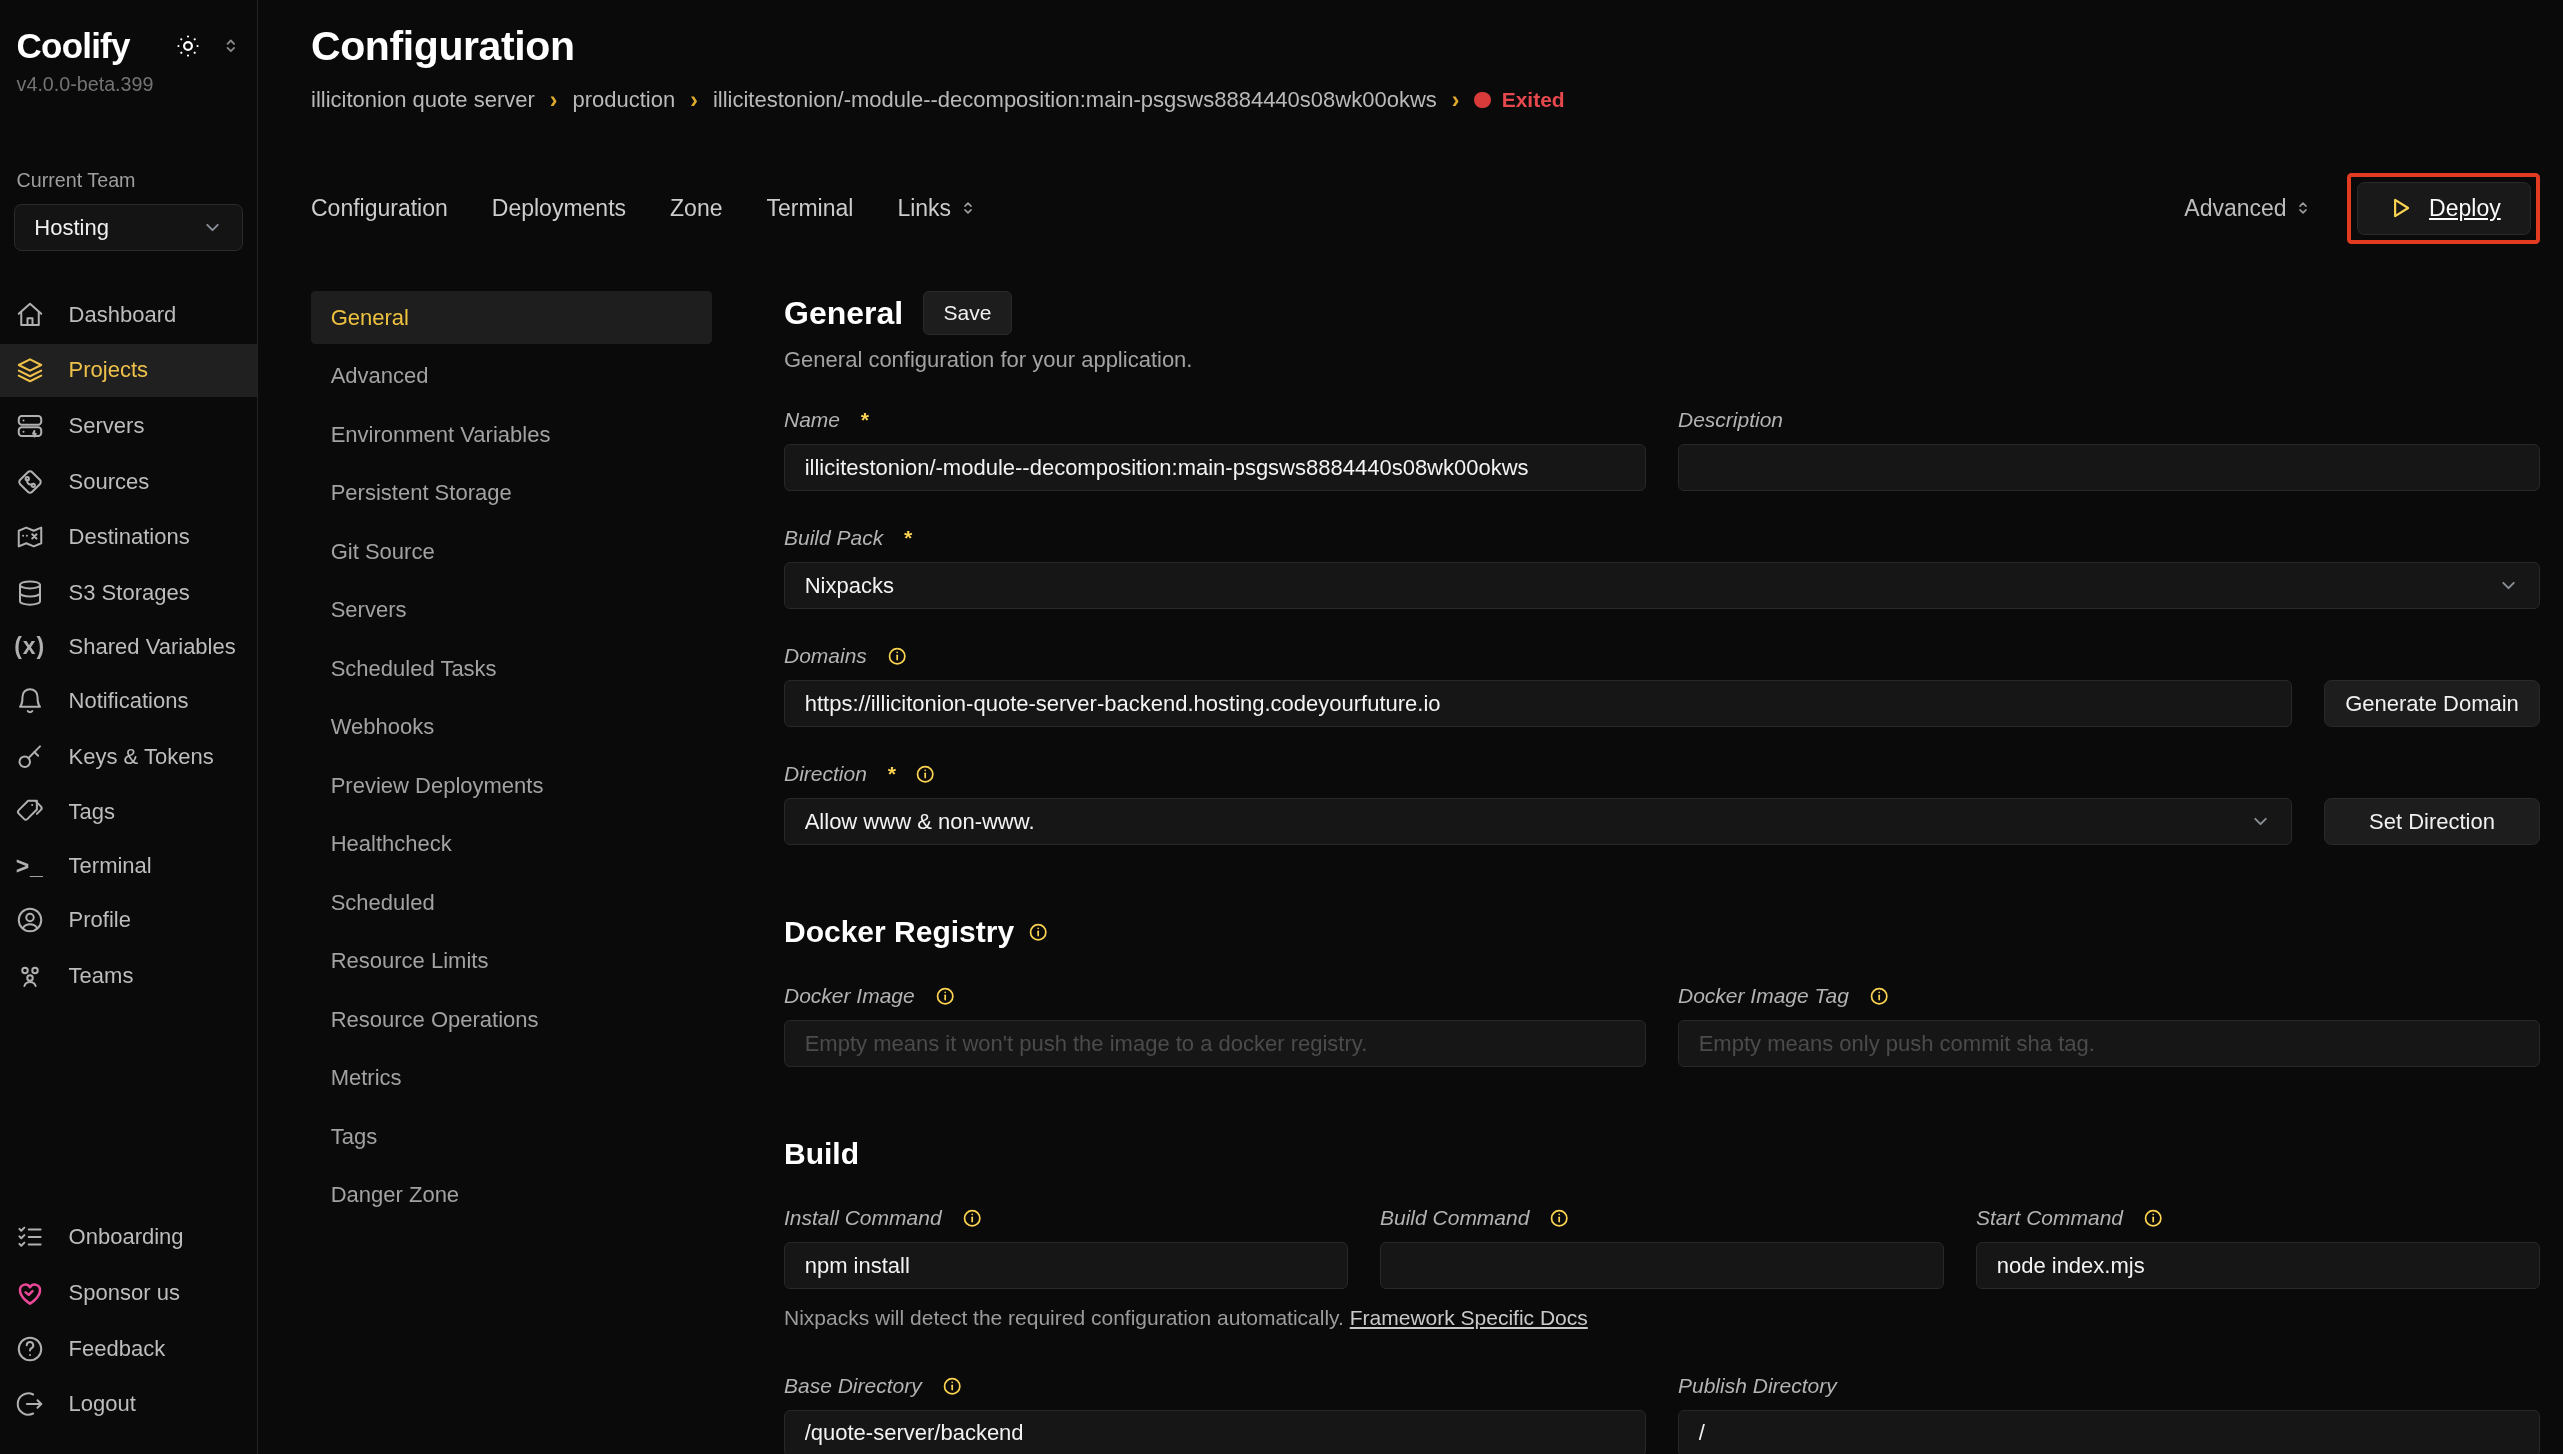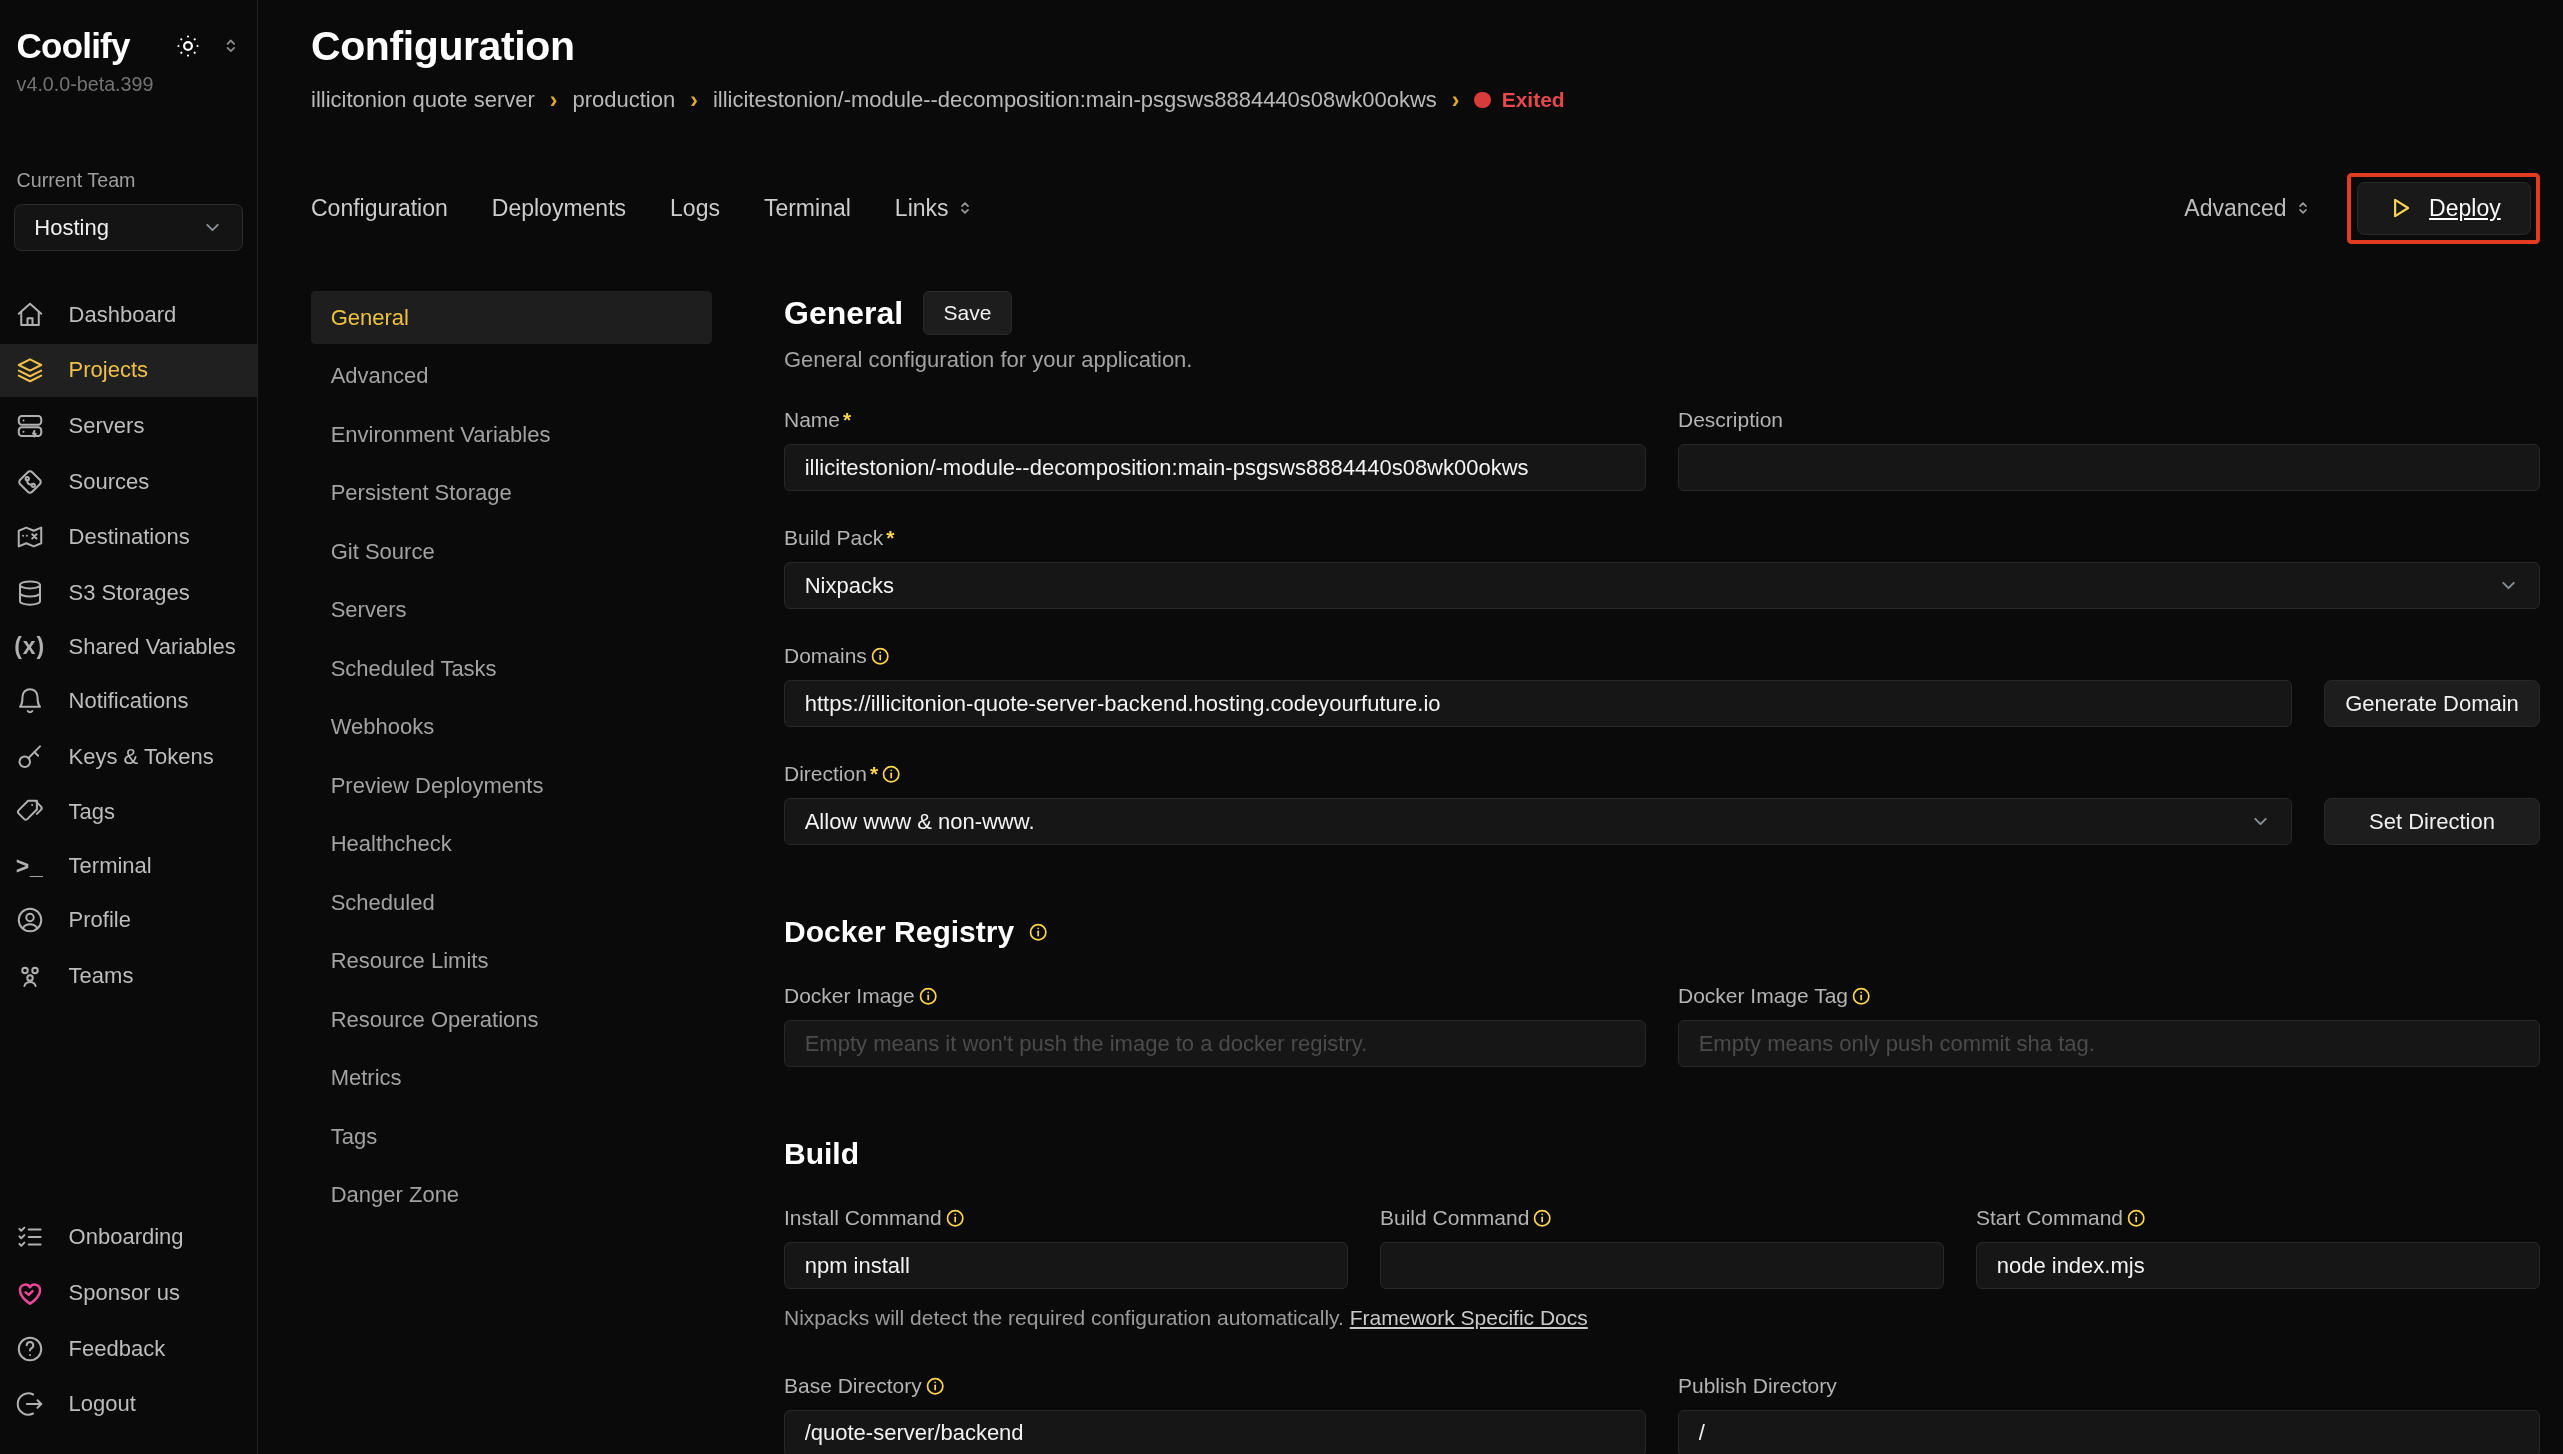--- a/index.html
+++ b/index.html
@@ -85,21 +85,21 @@
     background: #1d1d1d; border: 0.8px solid #2a2a2a; border-radius: 6px;
     color: #f0f0f0; font-size: 21px; padding: 9px 19.7px; cursor: pointer; font-family: Liberation Sans, sans-serif;
   }
   .sub { color: #a3a3a3; margin-top: 12px; font-size: 22px; }
 
   .grid2 { display: grid; grid-template-columns: 1fr 1fr; column-gap: 32px; }
   .grid3 { display: grid; grid-template-columns: 1fr 1fr 1fr; column-gap: 32px; }
   .gridbtn { display: grid; grid-template-columns: 1fr 216px; column-gap: 32px; align-items: end; }
 
   .field { margin-top: 35px; min-width: 0; }
-  .flabel { display: flex; align-items: center; gap: 3px; color: #b3b3b3; font-size: 21px; margin-bottom: 12px; }
+  .flabel { display: flex; align-items: center; gap: 20px; color: #b3b3b3; font-size: 21px; margin-bottom: 12px; font-style: italic; }
   .req { color: #fcd452; font-weight: 700; }
   .info-icon { width: 20.4px; height: 20.4px; color: #fcd452; flex: none; }
 
   .tinput {
     width: 100%; height: 47px; background: #161616;
     border: 0.8px solid #282828; border-radius: 6px;
     color: #f3f3f3; font-size: 22px; padding: 0 19.7px;
     font-family: inherit; outline: none;
   }
   .tinput::placeholder { color: #4b4b4b; opacity: 1; }
@@ -332,21 +332,21 @@
     <span class="status">
       <span class="status-dot"></span>
       <span>Exited</span>
     </span>
   </div>
 
   <div class="tabs-row">
     <div class="tabs">
       <span class="tab">Configuration</span>
       <span class="tab">Deployments</span>
-      <span class="tab">Logs</span>
+      <span class="tab">Zone</span>
       <span class="tab">Terminal</span>
       <span class="tab">
         <span>Links</span>
         <svg width="18" height="18" viewBox="0 0 24 24" fill="none" stroke="#9a9a9a" stroke-width="2.2" stroke-linecap="round" stroke-linejoin="round">
             <path d="M8 9.5l4-4 4 4"></path>
             <path d="M8 14.5l4 4 4-4"></path>
           </svg>
       </span>
     </div>
     <div class="tabs-right">

